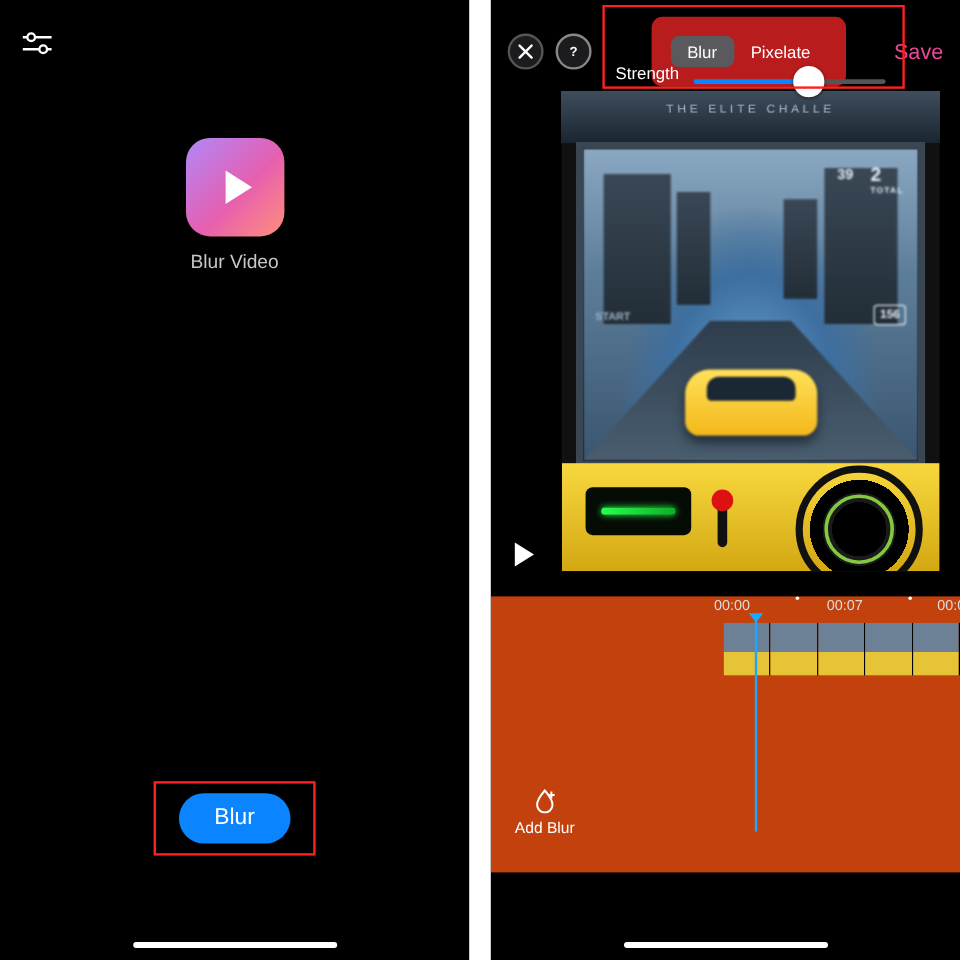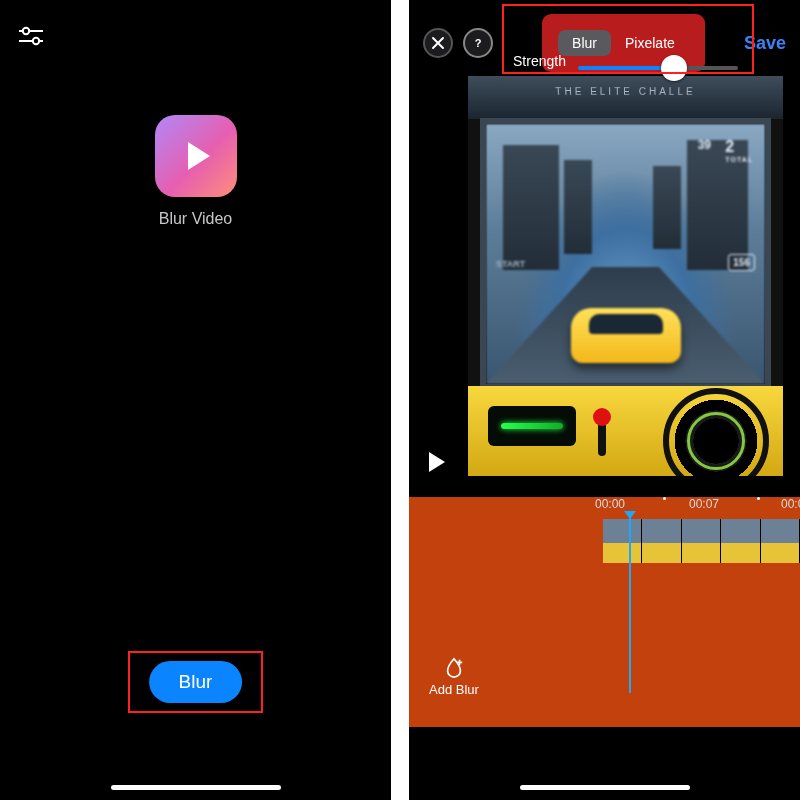--- a/index.html
+++ b/index.html
@@ -143,23 +143,23 @@
     color: #fff;
     font-size: 14px;
     padding: 5px 14px;
     border-radius: 7px;
     cursor: pointer;
   }
   .seg button.active {
     background: #5a5a5e;
   }
   .save {
-    color: #3b82f6;
+    color: #ec4899;
     font-size: 18px;
-    font-weight: 700;
+    font-weight: 400;
     cursor: pointer;
   }
   .strength-row {
     position: absolute;
     top: 53px;
     left: 104px;
     right: 62px;
     display: flex;
     align-items: flex-start;
     z-index: 4;

